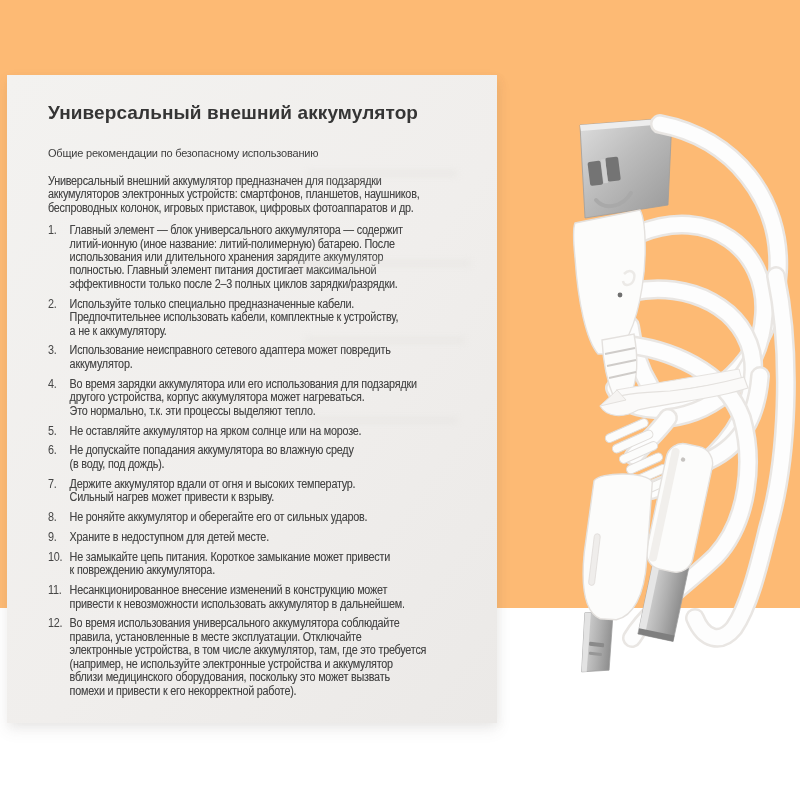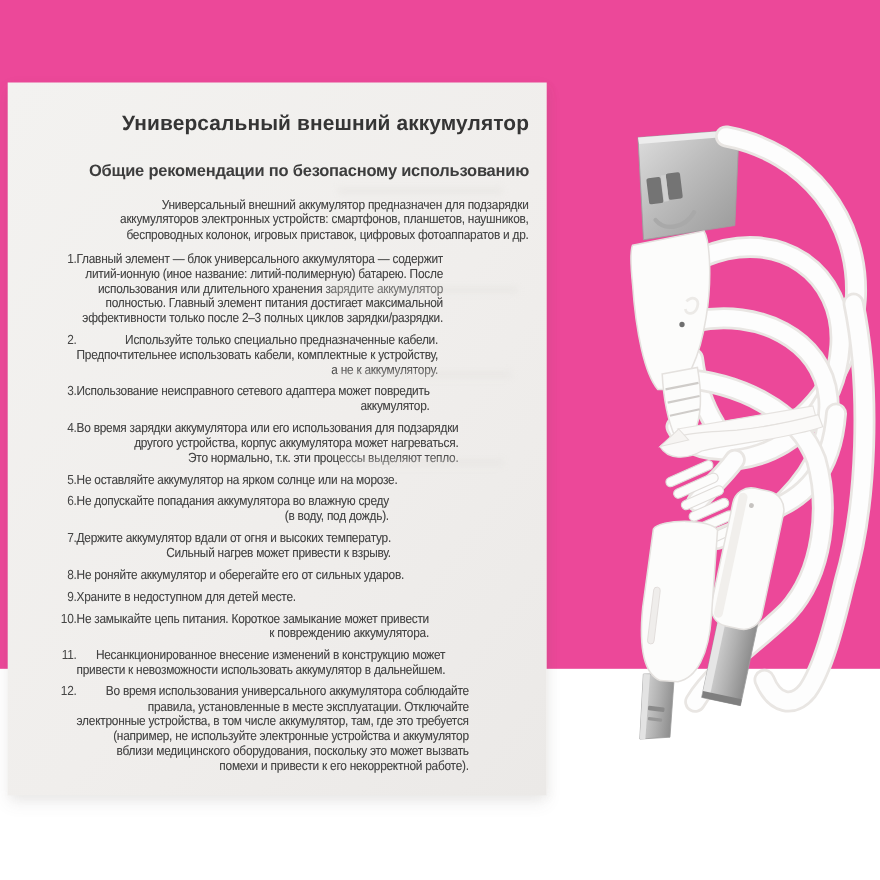--- a/index.html
+++ b/index.html
@@ -1,24 +1,24 @@
 <!DOCTYPE html>
 <html><head>
 <meta charset="utf-8">
 <style>
   html,body{margin:0;padding:0;width:800px;height:800px;overflow:hidden;background:#ffffff;}
-  .photo{position:relative;width:800px;height:608px;background:#ec4899;font-family:"Liberation Sans",sans-serif;text-align:right;}
+  .photo{position:relative;width:800px;height:608px;background:#fdba74;font-family:"Liberation Sans",sans-serif;}
   .paper{
     position:absolute;left:7px;top:75px;width:490px;height:648px;box-sizing:border-box;
     background:linear-gradient(128deg,#f3f2f0 0%,#f0eeec 55%,#ebe9e7 100%);
     box-shadow:0 7px 14px rgba(95,90,85,.10),3px 3px 8px rgba(95,90,85,.05);
     padding:27px 16px 18px 41px;color:#454545;overflow:hidden;
   }
   .doc-title{font-size:19px;font-weight:bold;color:#353535;margin:0 0 23px 0;letter-spacing:.1px;}
-  .doc-subtitle{font-size:15px;font-weight:bold;color:#3d3d3d;margin:0 0 16px 0;letter-spacing:-.2px;}
+  .doc-subtitle{font-size:11px;font-weight:normal;color:#3d3d3d;margin:0 0 16px 0;letter-spacing:-.2px;}
   .textblock{transform:scaleX(.9);transform-origin:0 0;width:111%;}
   .doc-intro{font-size:12px;line-height:13.4px;margin:0 0 9px 0;white-space:pre;letter-spacing:-.25px;
     text-shadow:0 0 .5px rgba(70,70,70,.35);}
   ol.safety{list-style:none;margin:0;padding:0;}
   ol.safety li{display:flex;margin:0 0 6.5px 0;}
   ol.safety .num{flex:none;width:24px;font-size:12px;line-height:13.4px;letter-spacing:-.25px;}
   ol.safety .txt{font-size:12px;line-height:13.4px;white-space:pre;letter-spacing:-.25px;
     text-shadow:0 0 .5px rgba(70,70,70,.35);}
   .ghost{position:absolute;background:#e4e2df;filter:blur(3px);opacity:.45;border-radius:2px;}
   .cable-svg{position:absolute;left:520px;top:88px;}

